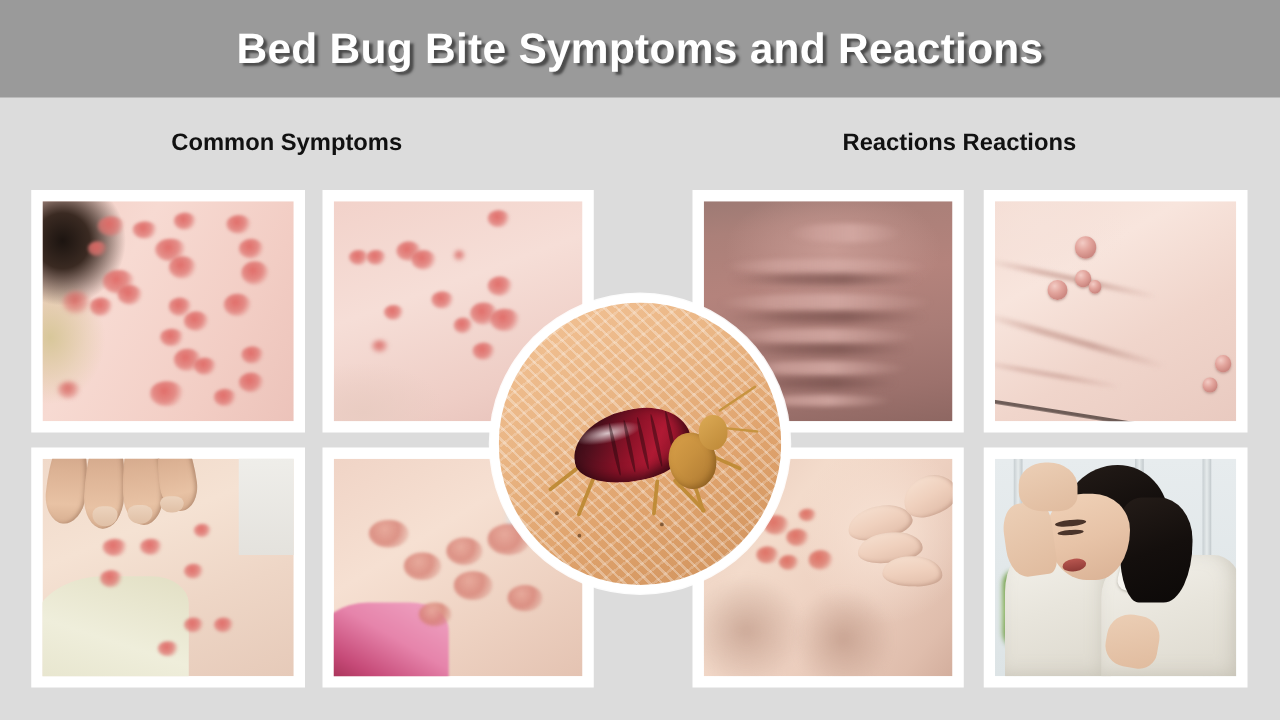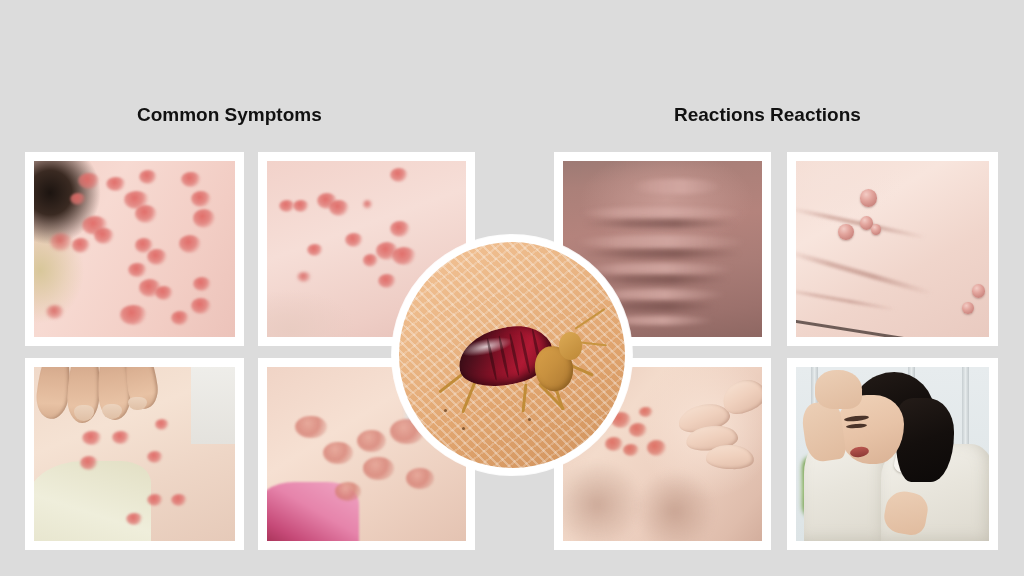--- a/index.html
+++ b/index.html
@@ -274,20 +274,23 @@
   .skin-speck {
     position:absolute; width:3px; height:3px; border-radius:50%;
     background:rgba(92,58,30,.7);
   }
 </style>
 </head>
 <body>
 
 <div id="infographic">
 
+  <div id="header-bar">
+    <div id="header-title">Bed Bug Bite Symptoms and Reactions</div>
+  </div>
 
   <div class="section-heading" id="heading-left">Common Symptoms</div>
   <div class="section-heading" id="heading-right">Reactions Reactions</div>
 
   <div class="photo-frame" id="frame-1">
     <div class="photo">
       <div class="skin skin-pale-pink"></div>
       <div class="bite" style="left:22%;  top:7%;   width:11%; height:9%;"></div>
       <div class="bite" style="left:36%;  top:9%;   width:10%; height:8%;"></div>
       <div class="bite" style="left:52%;  top:5%;   width:9%;  height:8%;"></div>

